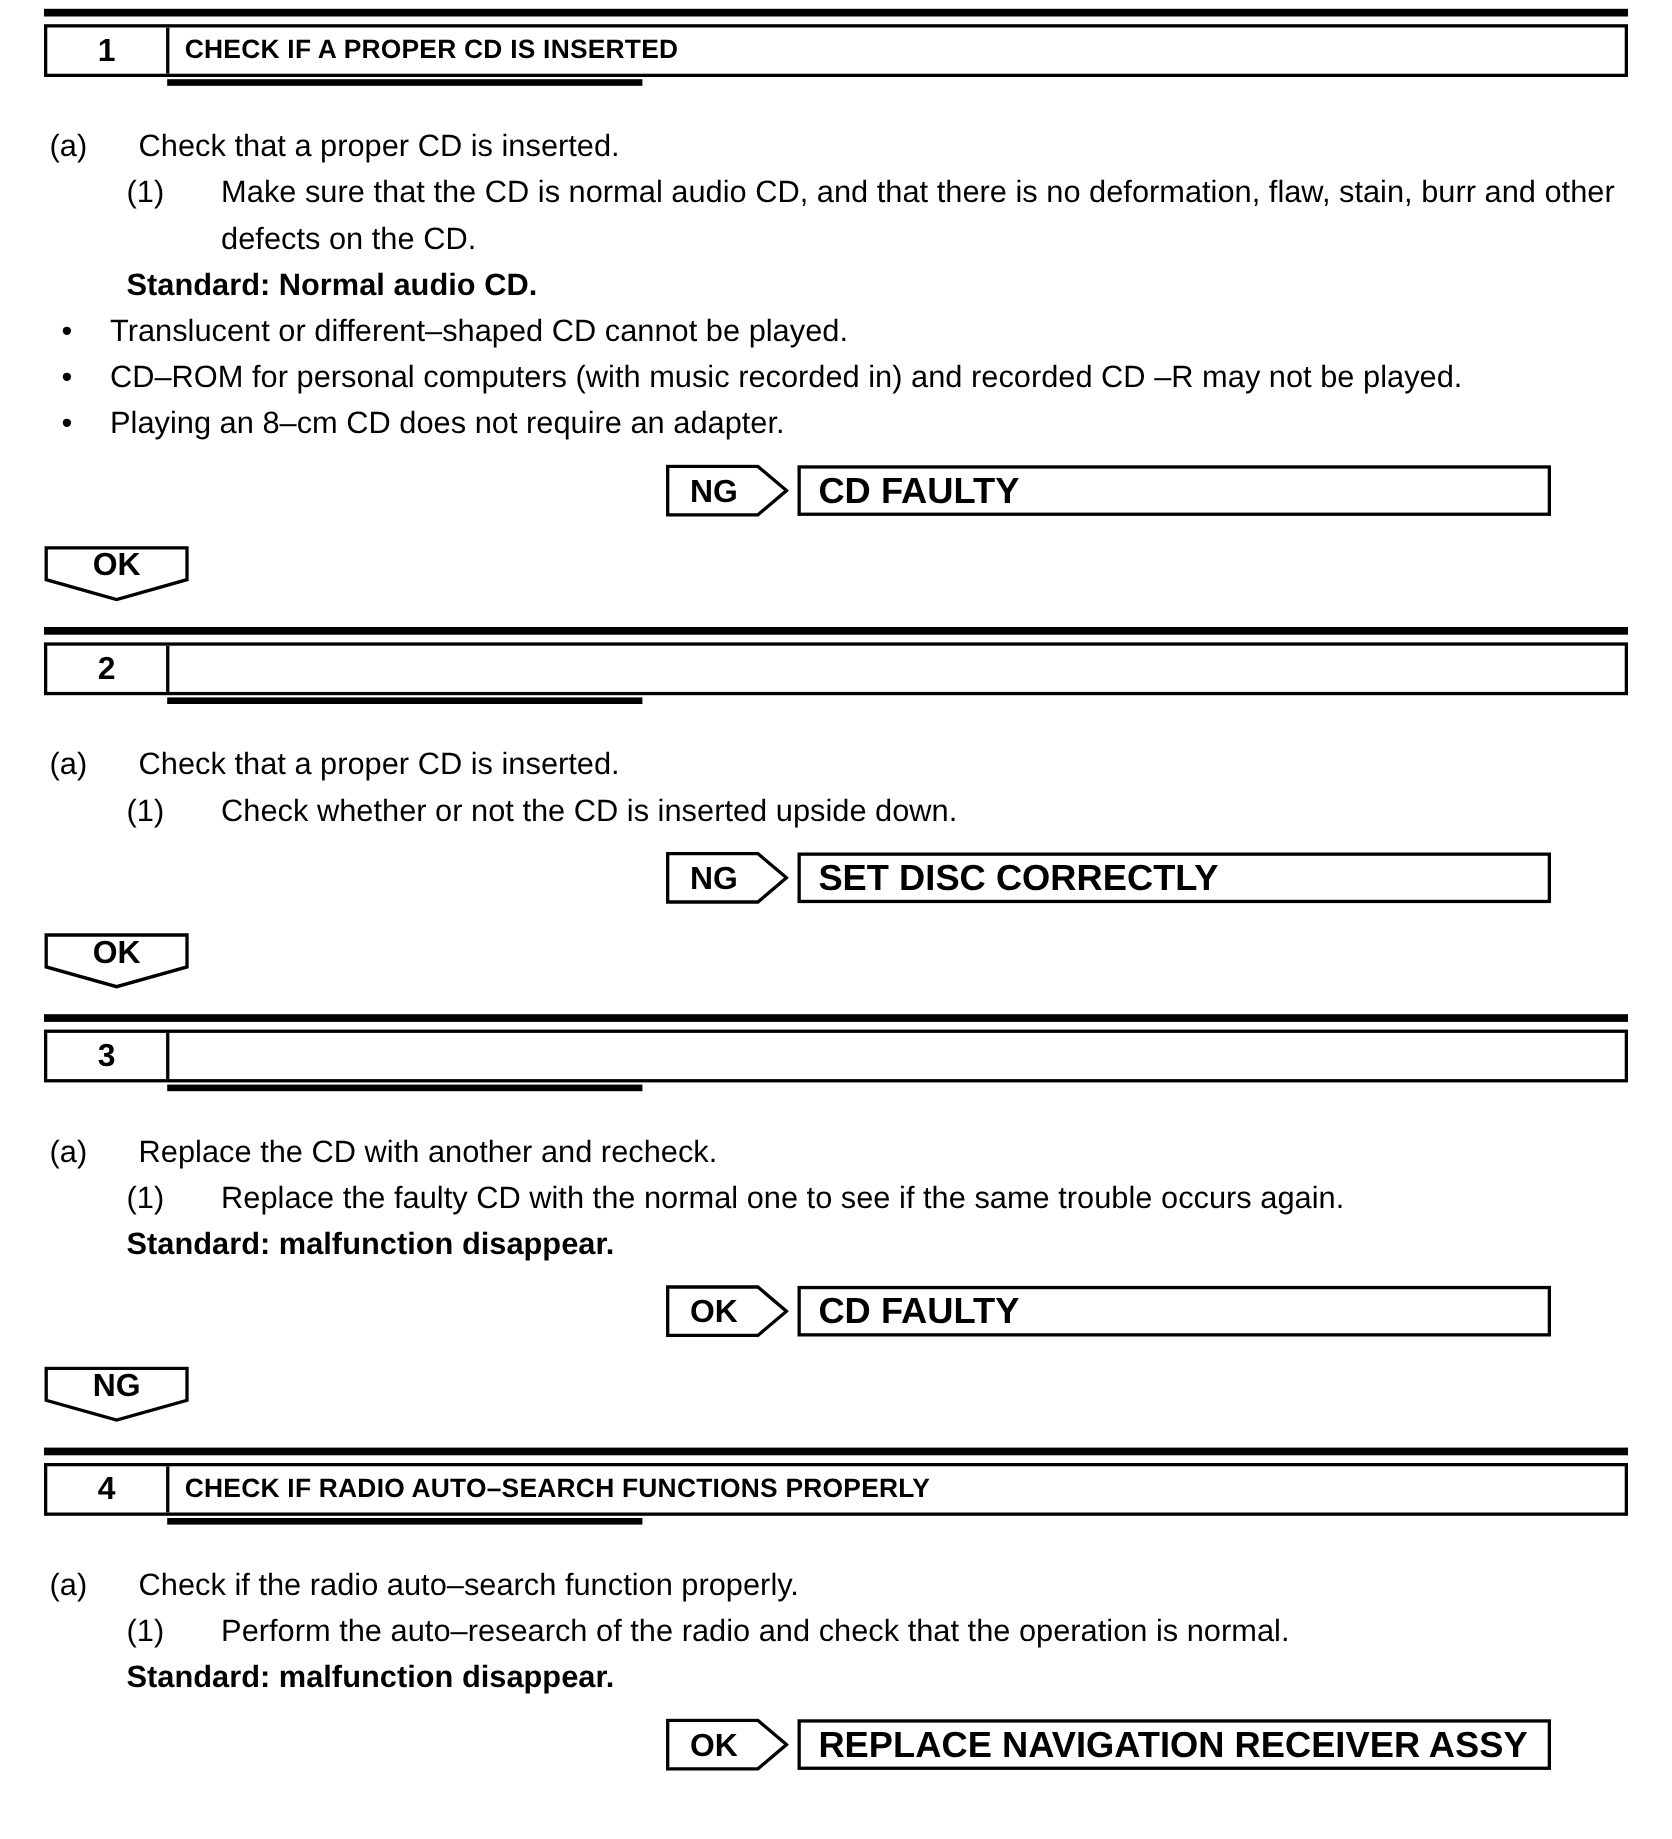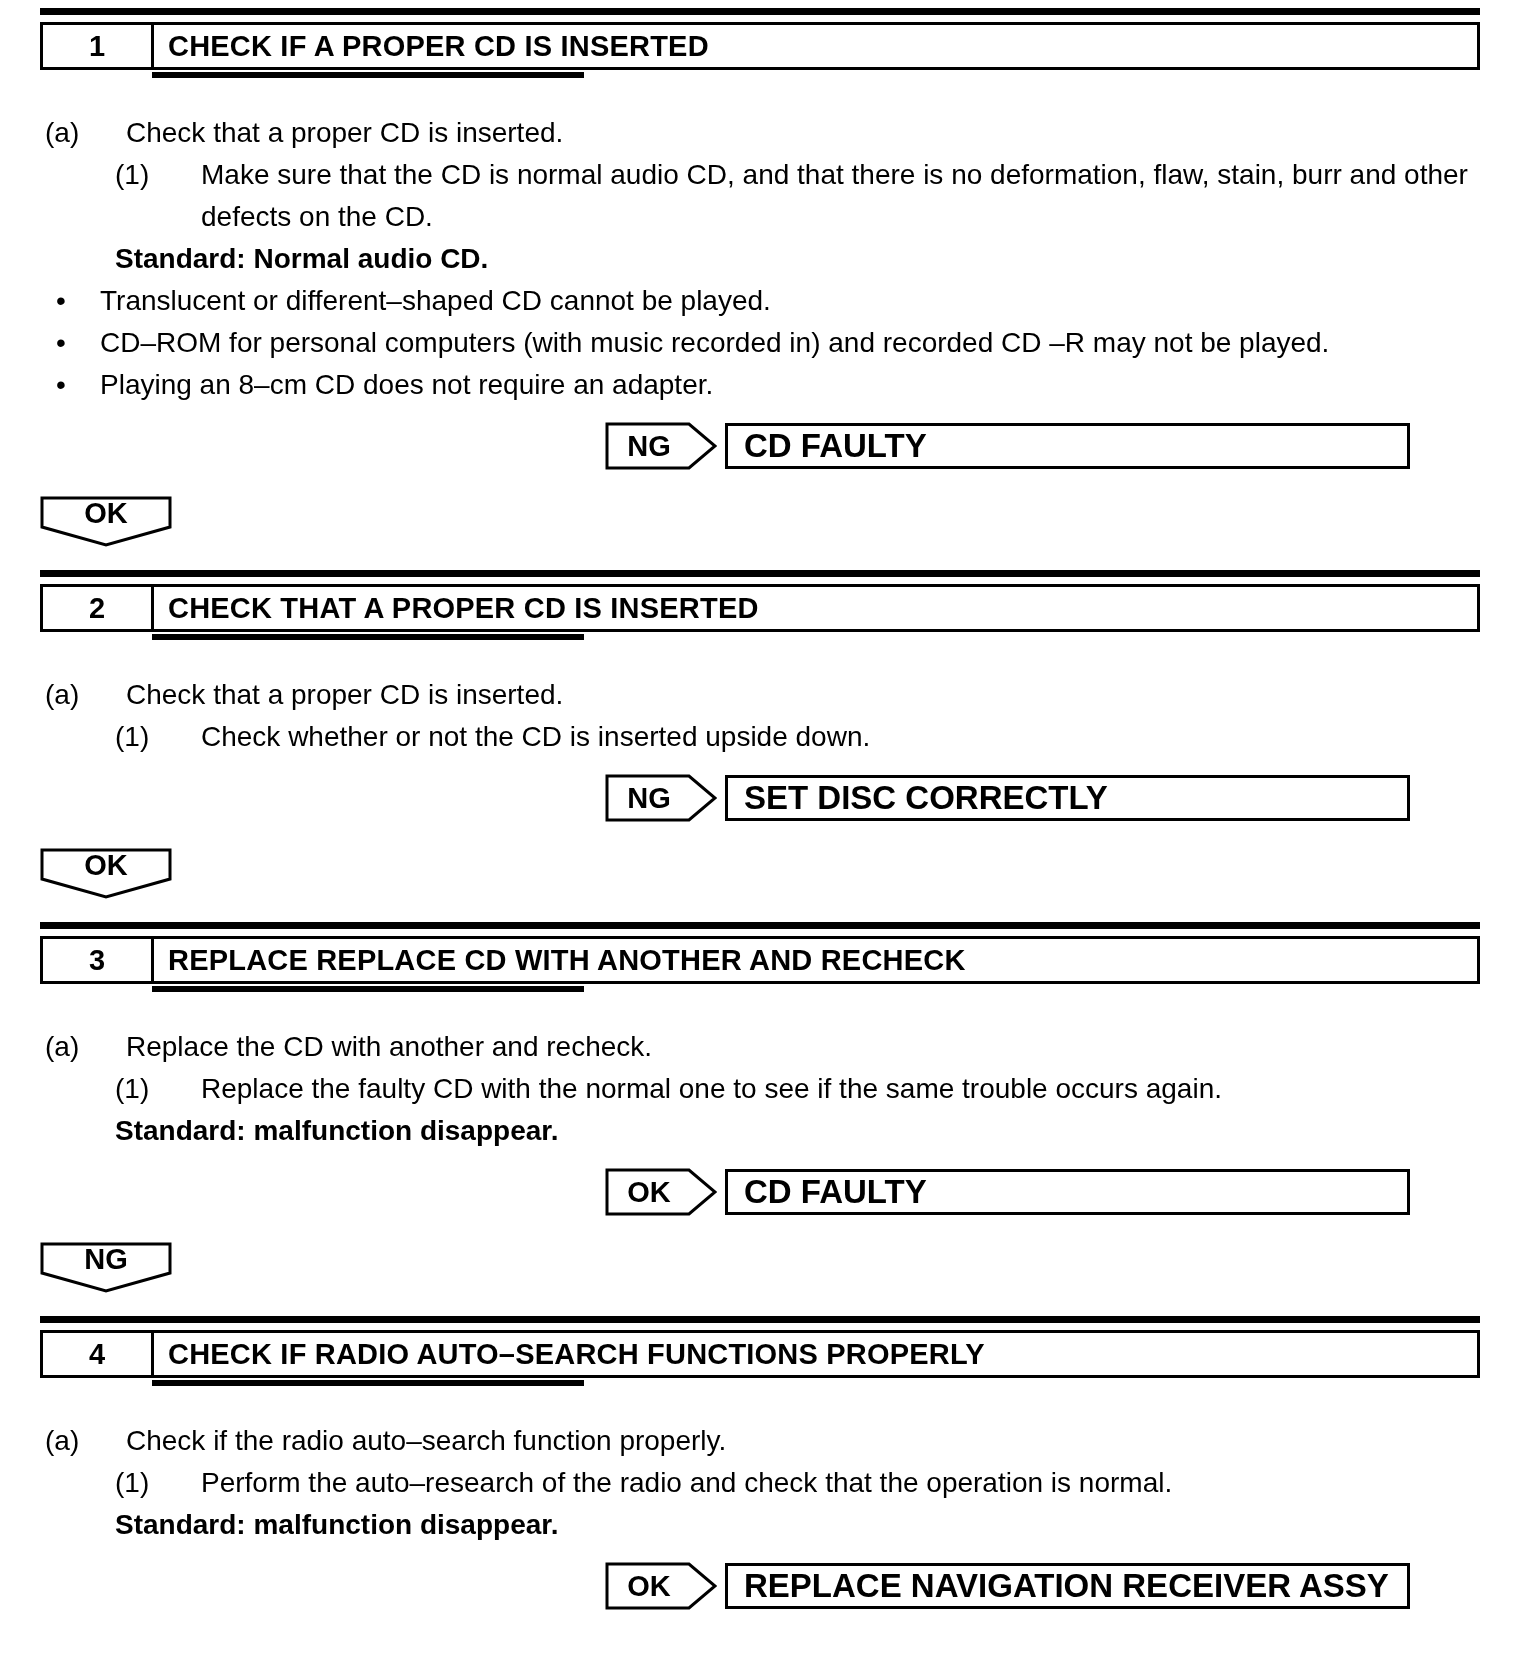--- a/index.html
+++ b/index.html
@@ -25,21 +25,21 @@
   .num-cell {
     width: 108px;
     border-right: 3px solid #000;
     display: flex; align-items: center; justify-content: center;
     font-weight: bold; font-size: 29px;
   }
   .title-cell {
     flex: 1;
     display: flex; align-items: center;
     padding-left: 14px;
-    font-weight: bold; font-size: 29px;
+    font-weight: bold; font-size: 24px;
     letter-spacing: 0.2px;
     white-space: nowrap; overflow: hidden;
   }
   .header-shadow { height: 6px; background: #000; width: 432px; margin-left: 112px; margin-top: 2px; }
 
   
   .tline { line-height: 42px; }
   .line-a { display: flex; margin-left: 5px; }
   .label-a { width: 70px; flex: 0 0 70px; }
   .line-sub { display: flex; margin-left: 75px; }
@@ -121,21 +121,20 @@
       <polygon points="2,2 130,2 130,31 66,49 2,31" fill="#fff" stroke="#000" stroke-width="3"></polygon>
       <text x="66" y="27" text-anchor="middle" class="svg-label">OK</text>
     </svg>
   </section>
 
   <section class="step">
     <header class="step-header">
       <div class="bar-top"></div>
       <div class="header-row">
         <div class="num-cell">2</div>
-        <div class="title-cell">CHECK THAT A PROPER CD IS INSERTED</div>
       </div>
       <div class="header-shadow"></div>
     </header>
 
     <div class="line-a tline">
       <span class="label-a">(a)</span>
       <span class="text">Check that a proper CD is inserted.</span>
     </div>
     <div class="line-sub tline">
       <span class="label-sub">(1)</span>
@@ -154,21 +153,20 @@
       <polygon points="2,2 130,2 130,31 66,49 2,31" fill="#fff" stroke="#000" stroke-width="3"></polygon>
       <text x="66" y="27" text-anchor="middle" class="svg-label">OK</text>
     </svg>
   </section>
 
   <section class="step">
     <header class="step-header">
       <div class="bar-top"></div>
       <div class="header-row">
         <div class="num-cell">3</div>
-        <div class="title-cell">REPLACE REPLACE CD WITH ANOTHER AND RECHECK</div>
       </div>
       <div class="header-shadow"></div>
     </header>
 
     <div class="line-a tline">
       <span class="label-a">(a)</span>
       <span class="text">Replace the CD with another and recheck.</span>
     </div>
     <div class="line-sub tline">
       <span class="label-sub">(1)</span>

